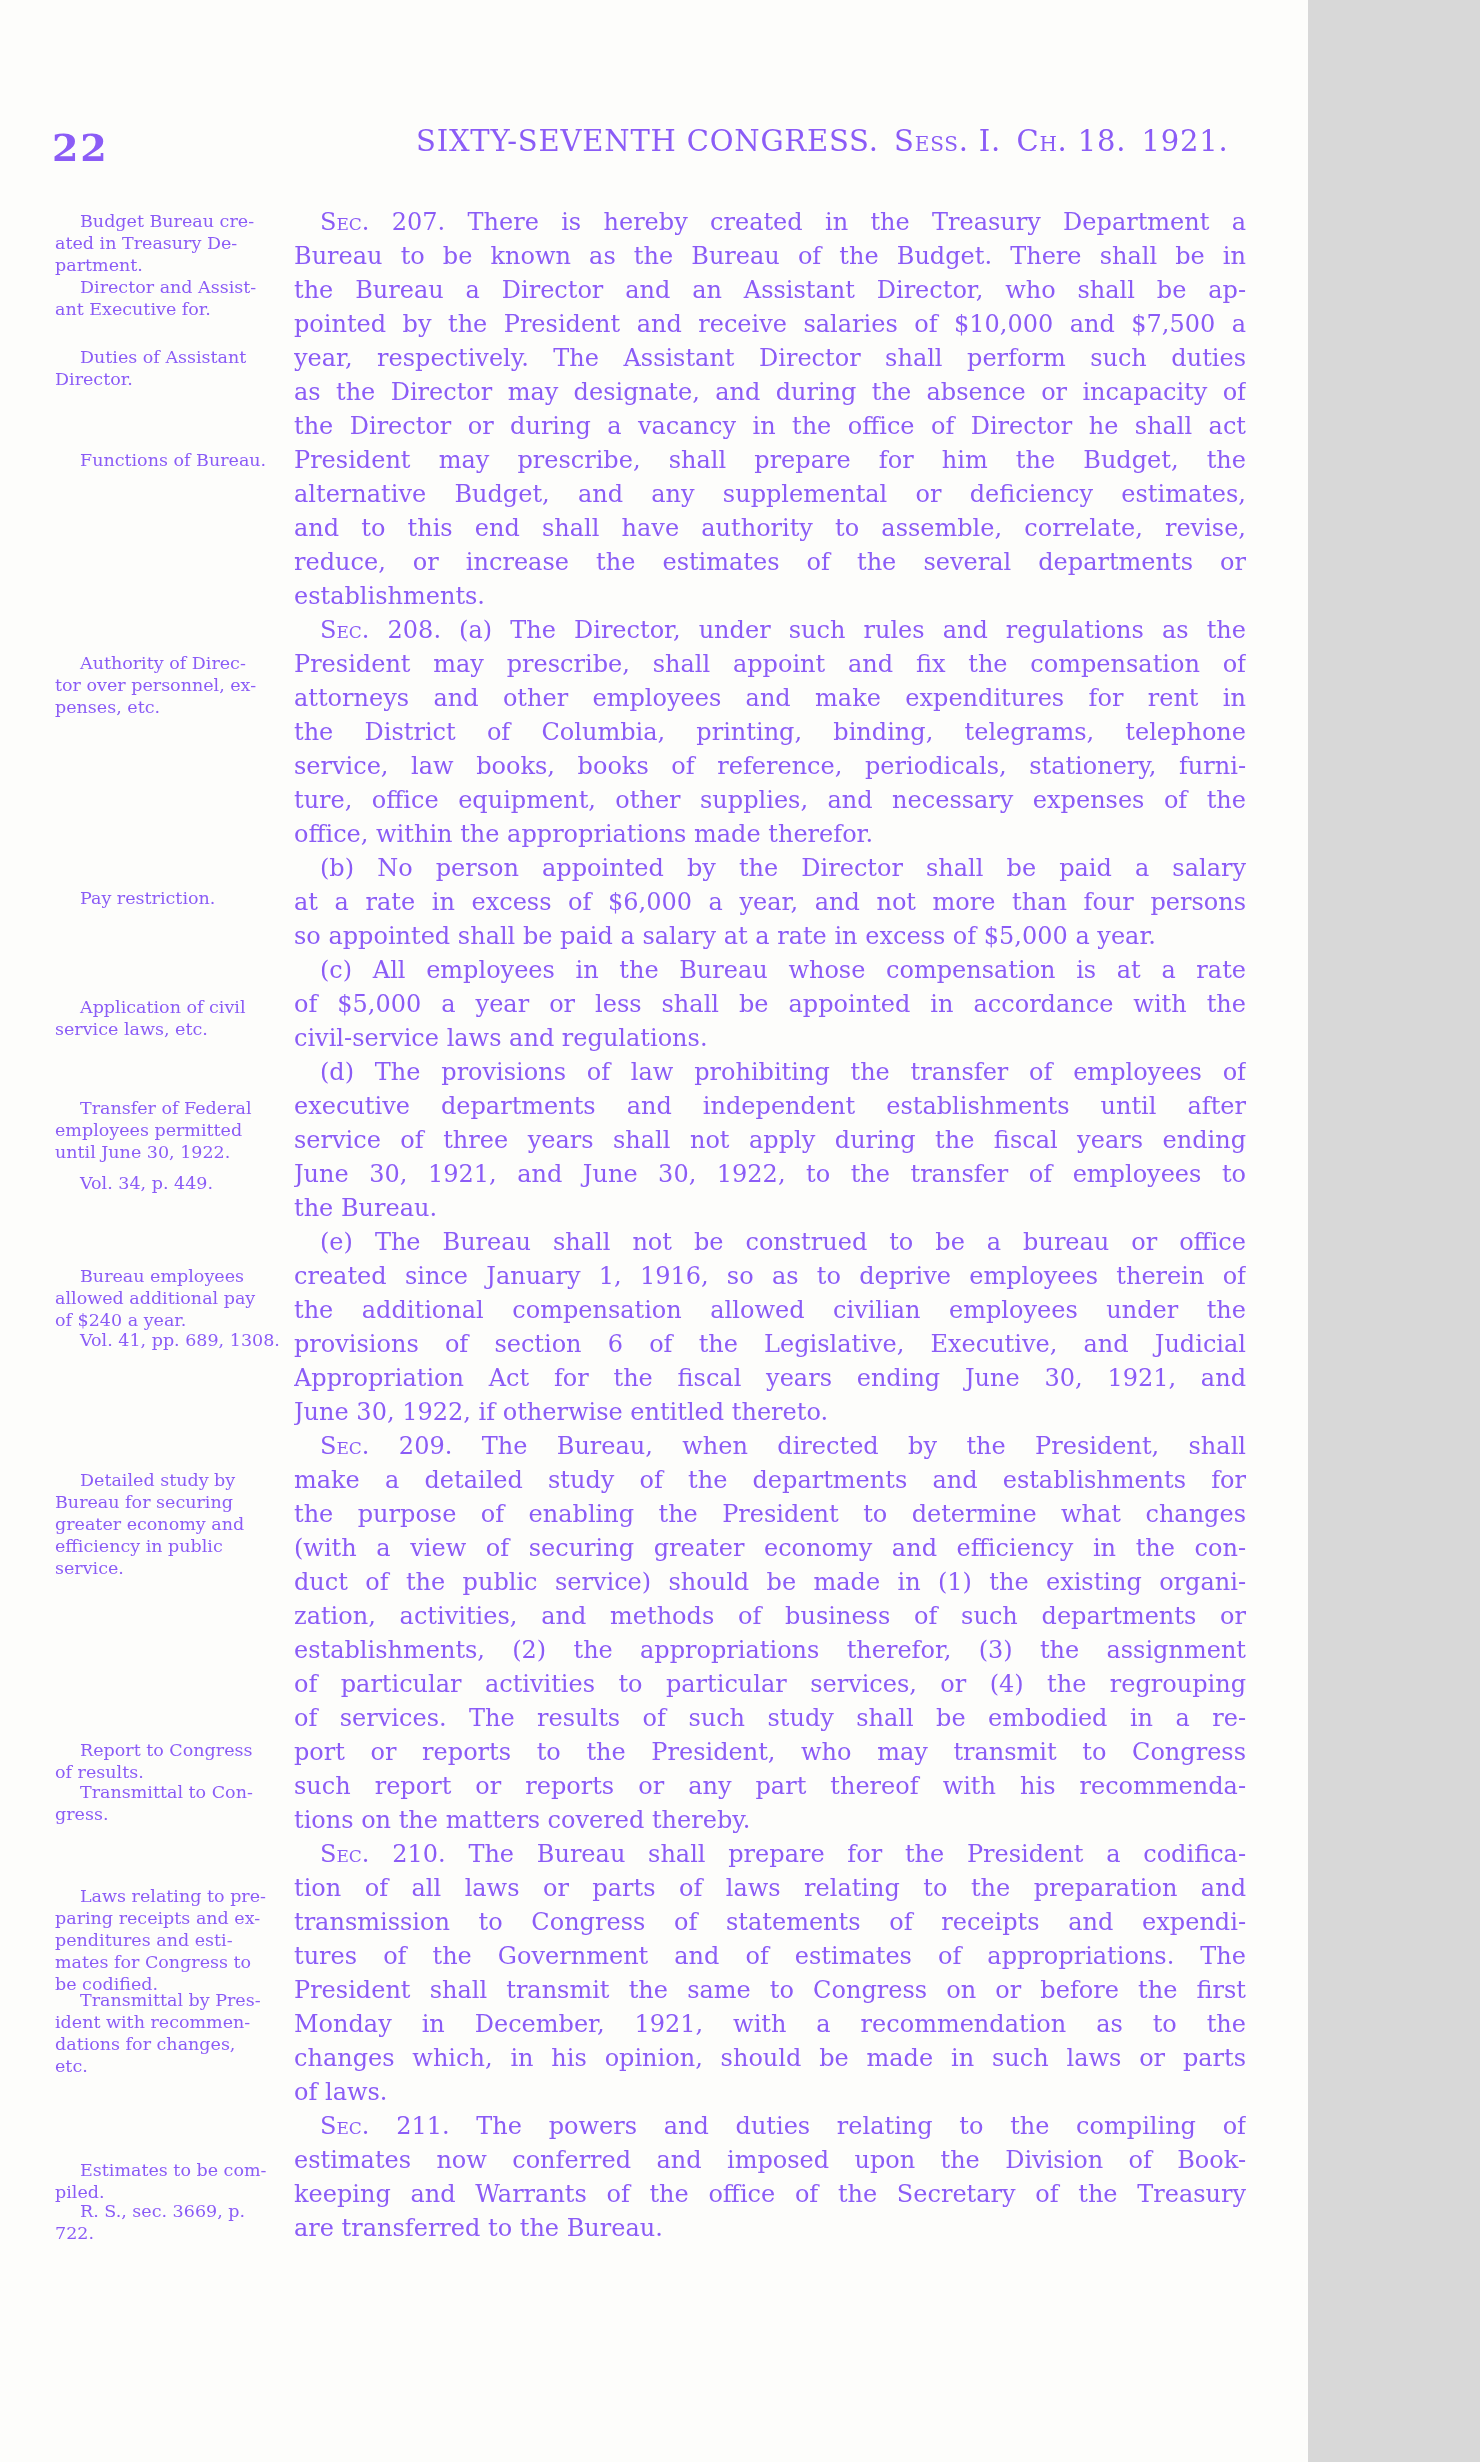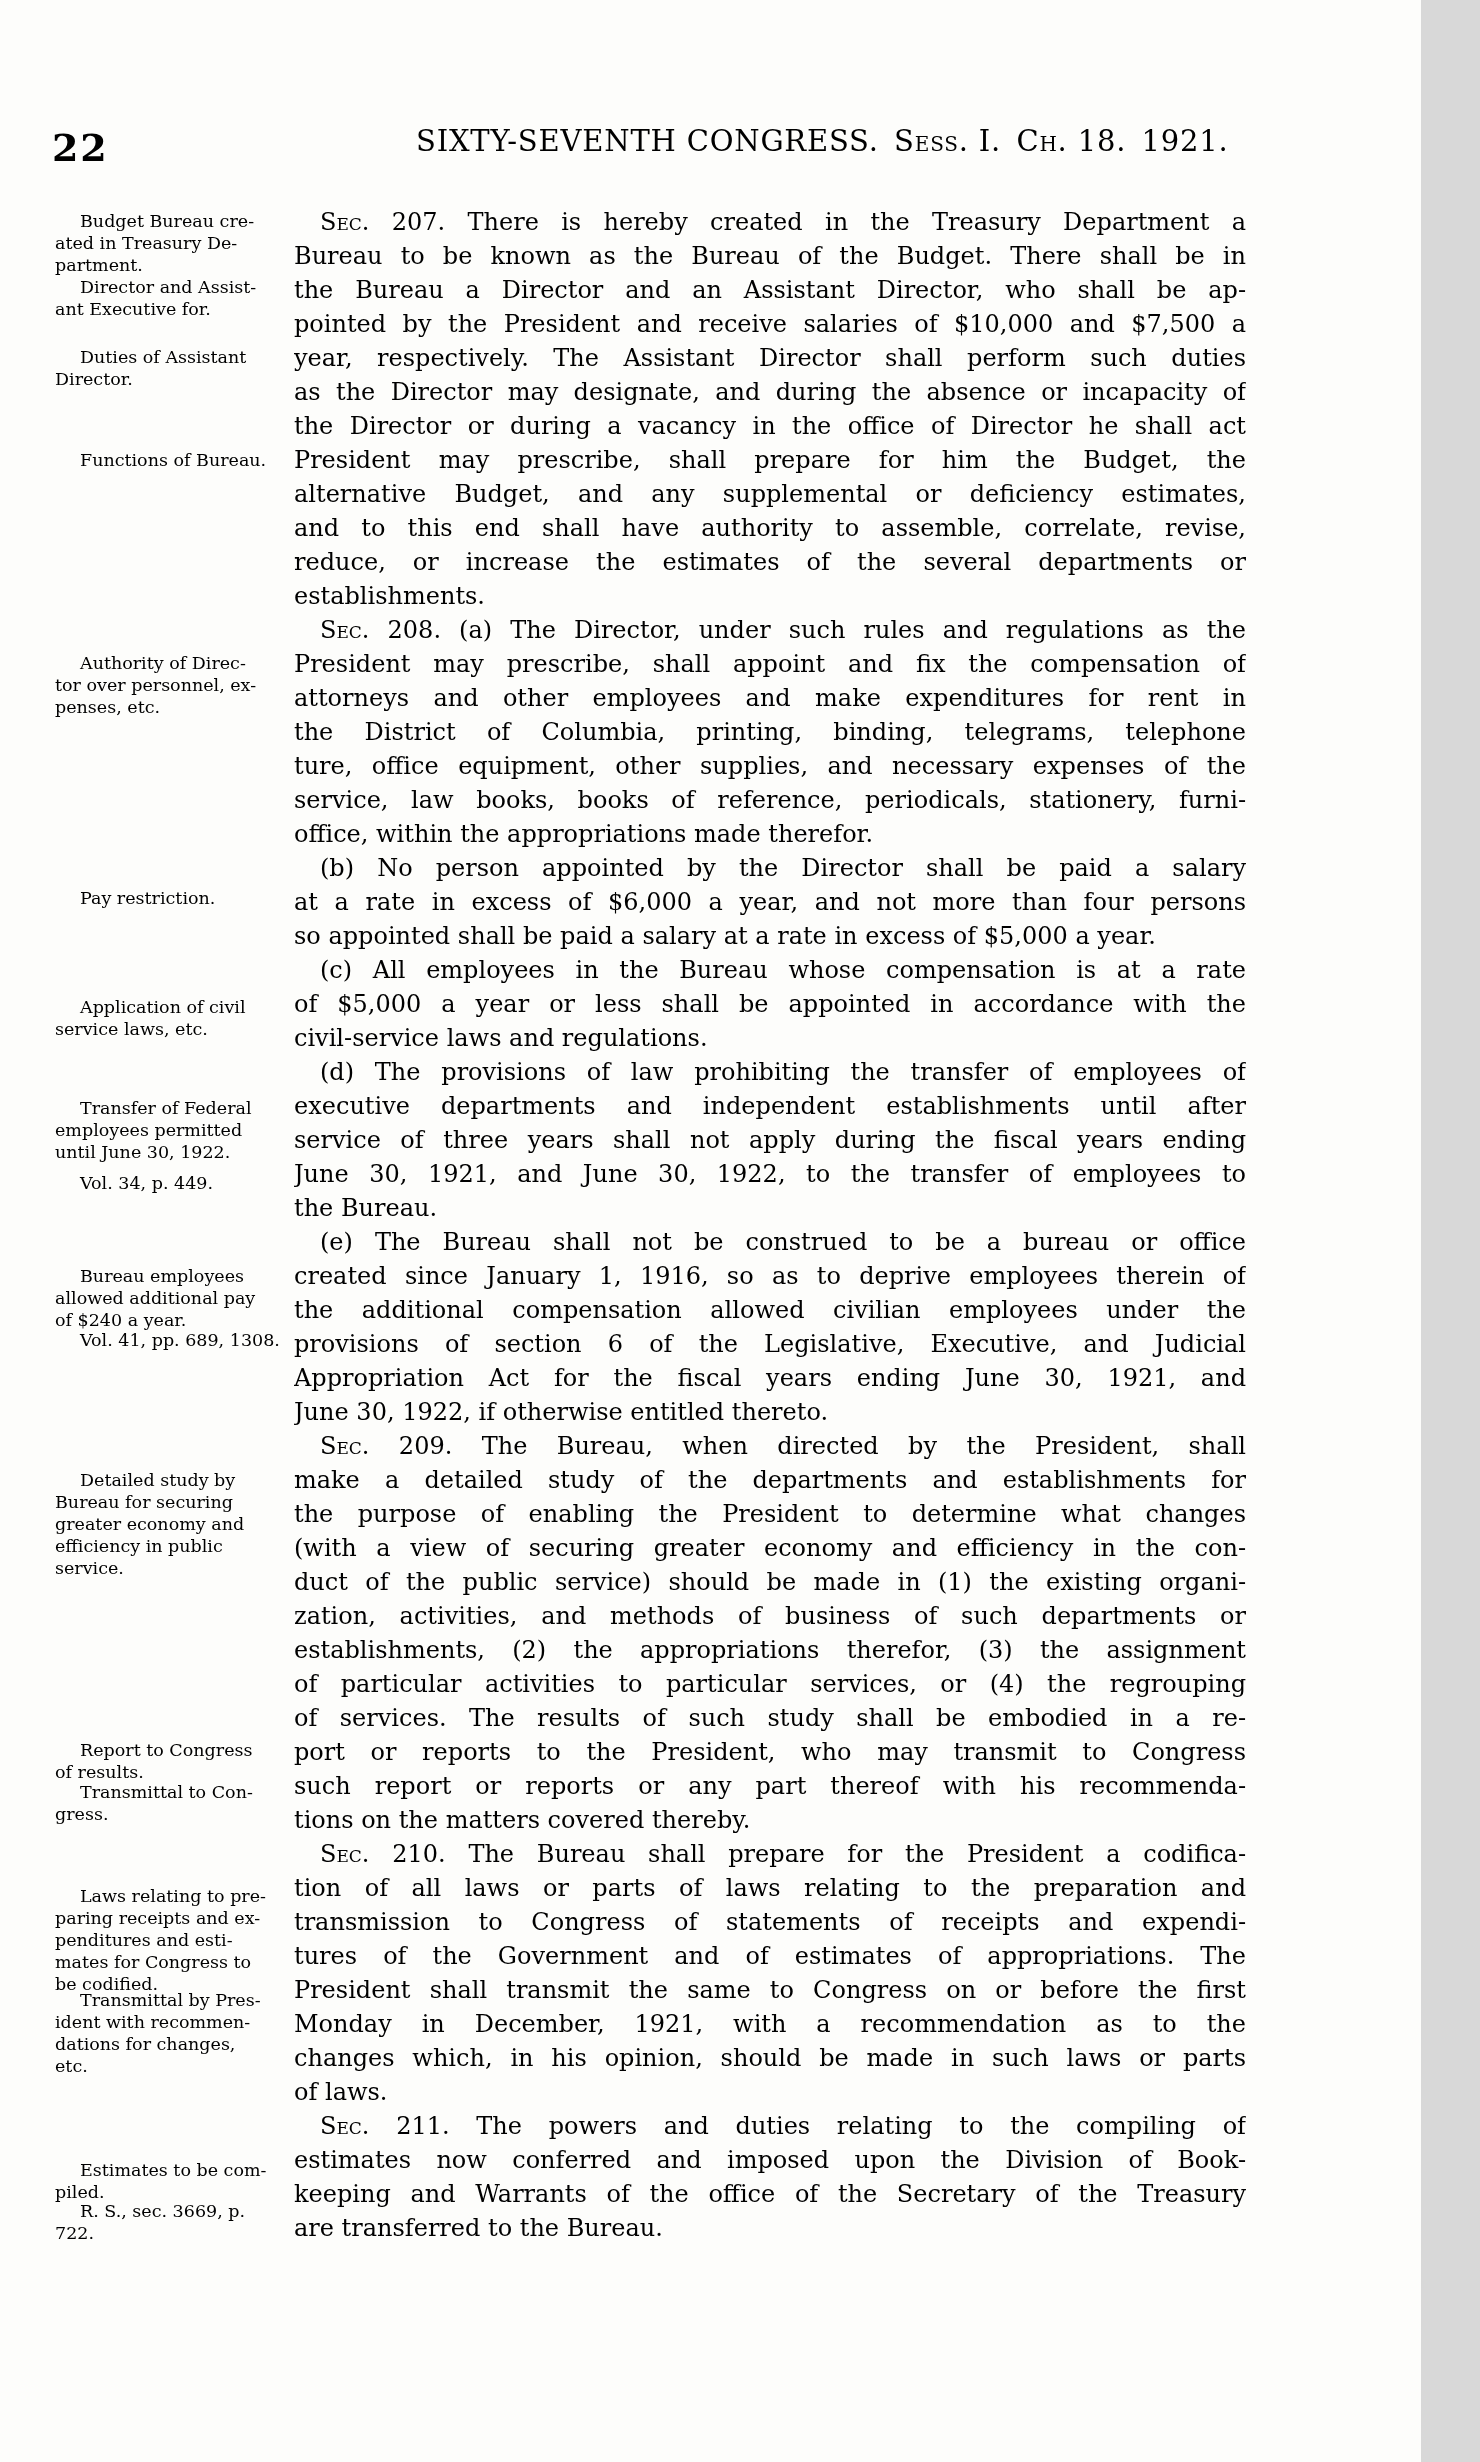--- a/index.html
+++ b/index.html
@@ -1,20 +1,20 @@
 <!DOCTYPE html>
 <html style="font-size:13.4px"><head>
 <meta charset="utf-8">
 <style>
   html,body{margin:0;padding:0;background:#d8d8d8;}
   .page{
     position:relative;
-    width:1421px;height:2462px;
+    width:1308px;height:2462px;
     background:#fdfdfb;
-    color:#000000;
+    color:#8b5cf6;
     font-family:"DejaVu Serif", serif;
     overflow:hidden;
   }
   .pagenum{
     position:absolute;left:52px;top:125px;
     font-size:38px;font-weight:700;letter-spacing:1.7px;
   }
   .header-title{
     position:absolute;left:416px;top:124px;
     font-size:29px;letter-spacing:0.8px;white-space:pre;
@@ -139,22 +139,22 @@
       <div class="bline">the Director or during a vacancy in the office of Director he shall act</div>
       <div class="bline">President may prescribe, shall prepare for him the Budget, the</div>
       <div class="bline">alternative Budget, and any supplemental or deficiency estimates,</div>
       <div class="bline">and to this end shall have authority to assemble, correlate, revise,</div>
       <div class="bline">reduce, or increase the estimates of the several departments or</div>
       <div class="bline end">establishments.</div>
       <div class="bline ind"><span class="sc">Sec. 208.</span> (a) The Director, under such rules and regulations as the</div>
       <div class="bline">President may prescribe, shall appoint and fix the compensation of</div>
       <div class="bline">attorneys and other employees and make expenditures for rent in</div>
       <div class="bline">the District of Columbia, printing, binding, telegrams, telephone</div>
+      <div class="bline">service, law books, books of reference, periodicals, stationery, furni-</div>
       <div class="bline">ture, office equipment, other supplies, and necessary expenses of the</div>
-      <div class="bline">service, law books, books of reference, periodicals, stationery, furni-</div>
       <div class="bline end">office, within the appropriations made therefor.</div>
       <div class="bline ind">(b) No person appointed by the Director shall be paid a salary</div>
       <div class="bline">at a rate in excess of $6,000 a year, and not more than four persons</div>
       <div class="bline end">so appointed shall be paid a salary at a rate in excess of $5,000 a year.</div>
       <div class="bline ind">(c) All employees in the Bureau whose compensation is at a rate</div>
       <div class="bline">of $5,000 a year or less shall be appointed in accordance with the</div>
       <div class="bline end">civil-service laws and regulations.</div>
       <div class="bline ind">(d) The provisions of law prohibiting the transfer of employees of</div>
       <div class="bline">executive departments and independent establishments until after</div>
       <div class="bline">service of three years shall not apply during the fiscal years ending</div>

